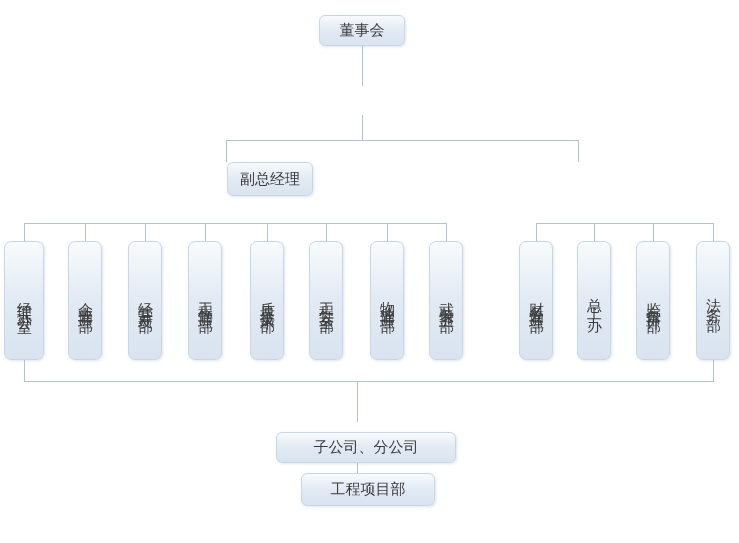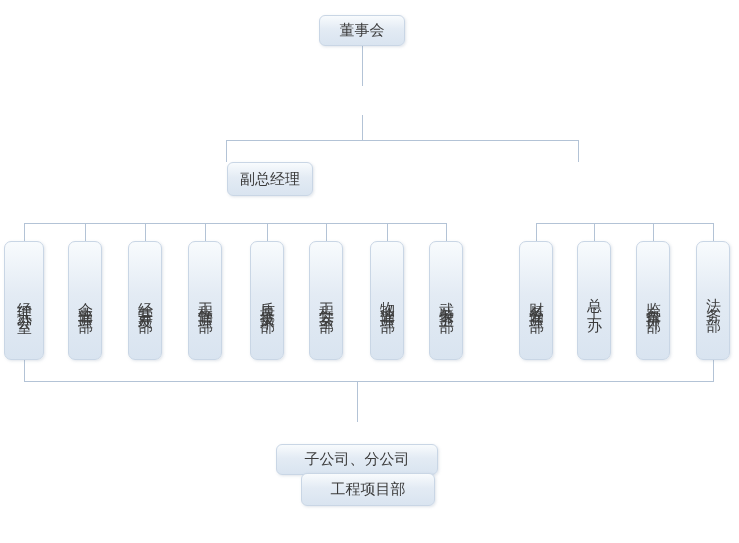--- a/index.html
+++ b/index.html
@@ -124,16 +124,16 @@
   <div class="node vbox spread" style="left:577px;">
     <span class="vlabel">总工办</span>
   </div>
   <div class="node vbox" style="left:636px;">
     <span class="vlabel">监察审计部</span>
   </div>
   <div class="node vbox spread" style="left:696px;">
     <span class="vlabel">法务部</span>
   </div>
 
-  <div class="node hbox" style="left:276px; top:444px; width:162px; height:31px;">子公司、分公司</div>
+  <div class="node hbox" style="left:276px; top:432px; width:180px; height:31px;">子公司、分公司</div>
   <div class="node hbox" style="left:301px; top:473px; width:134px; height:33px;">工程项目部</div>
 
 </div>
 
 </body></html>

